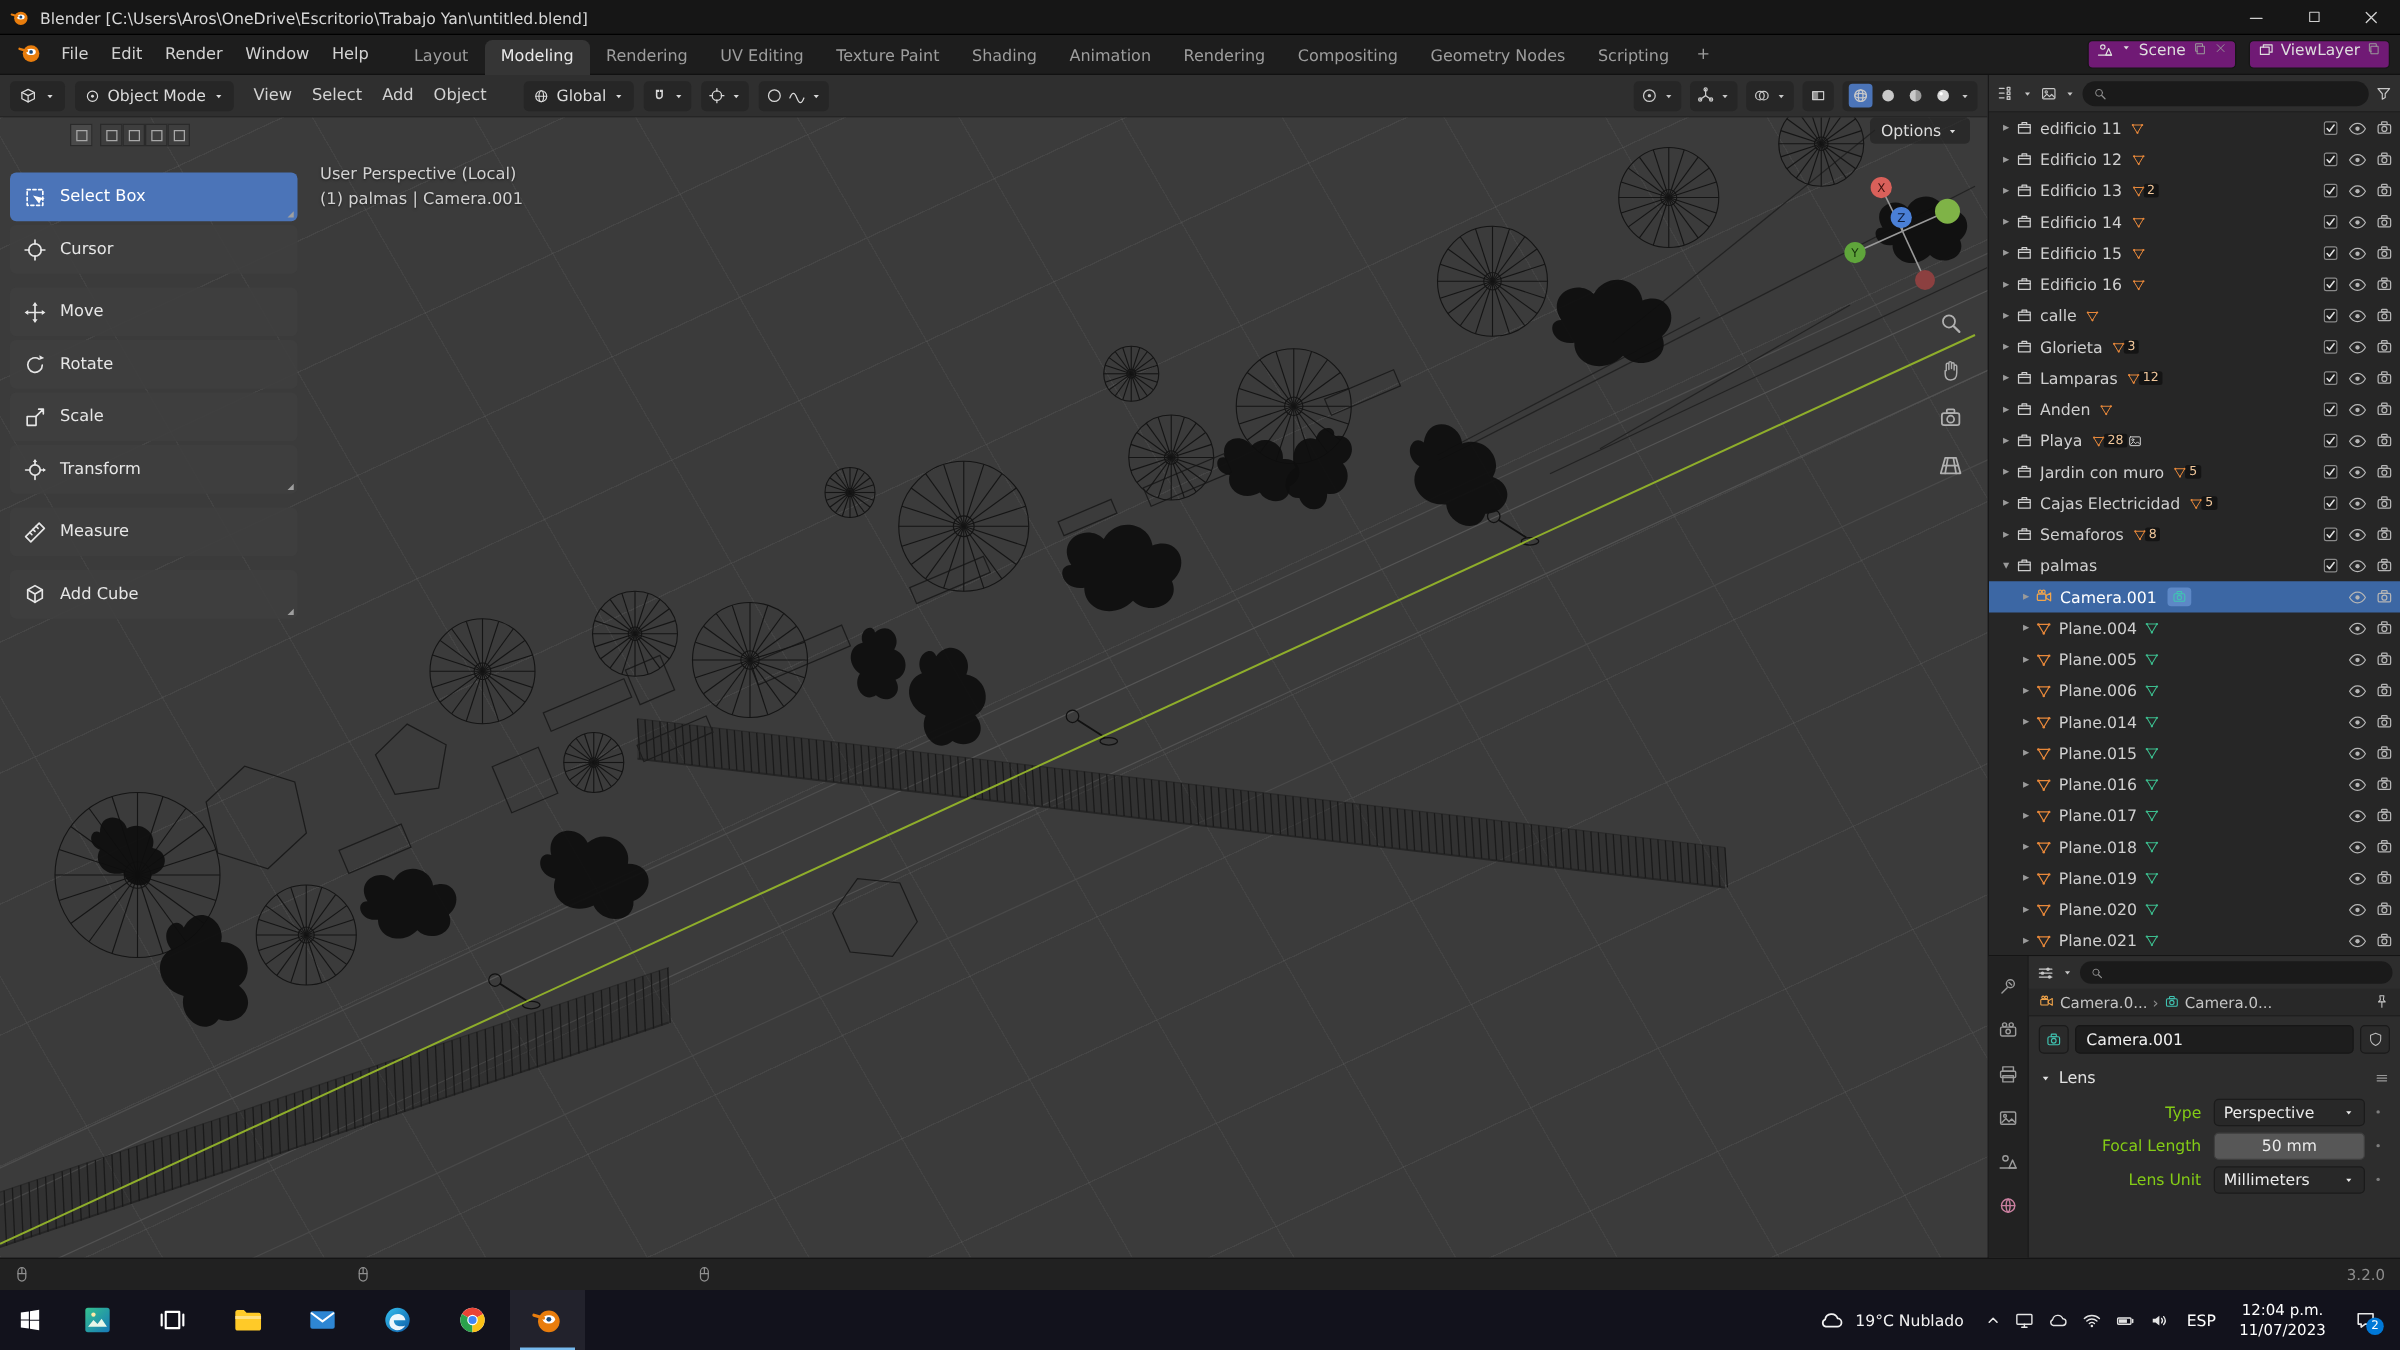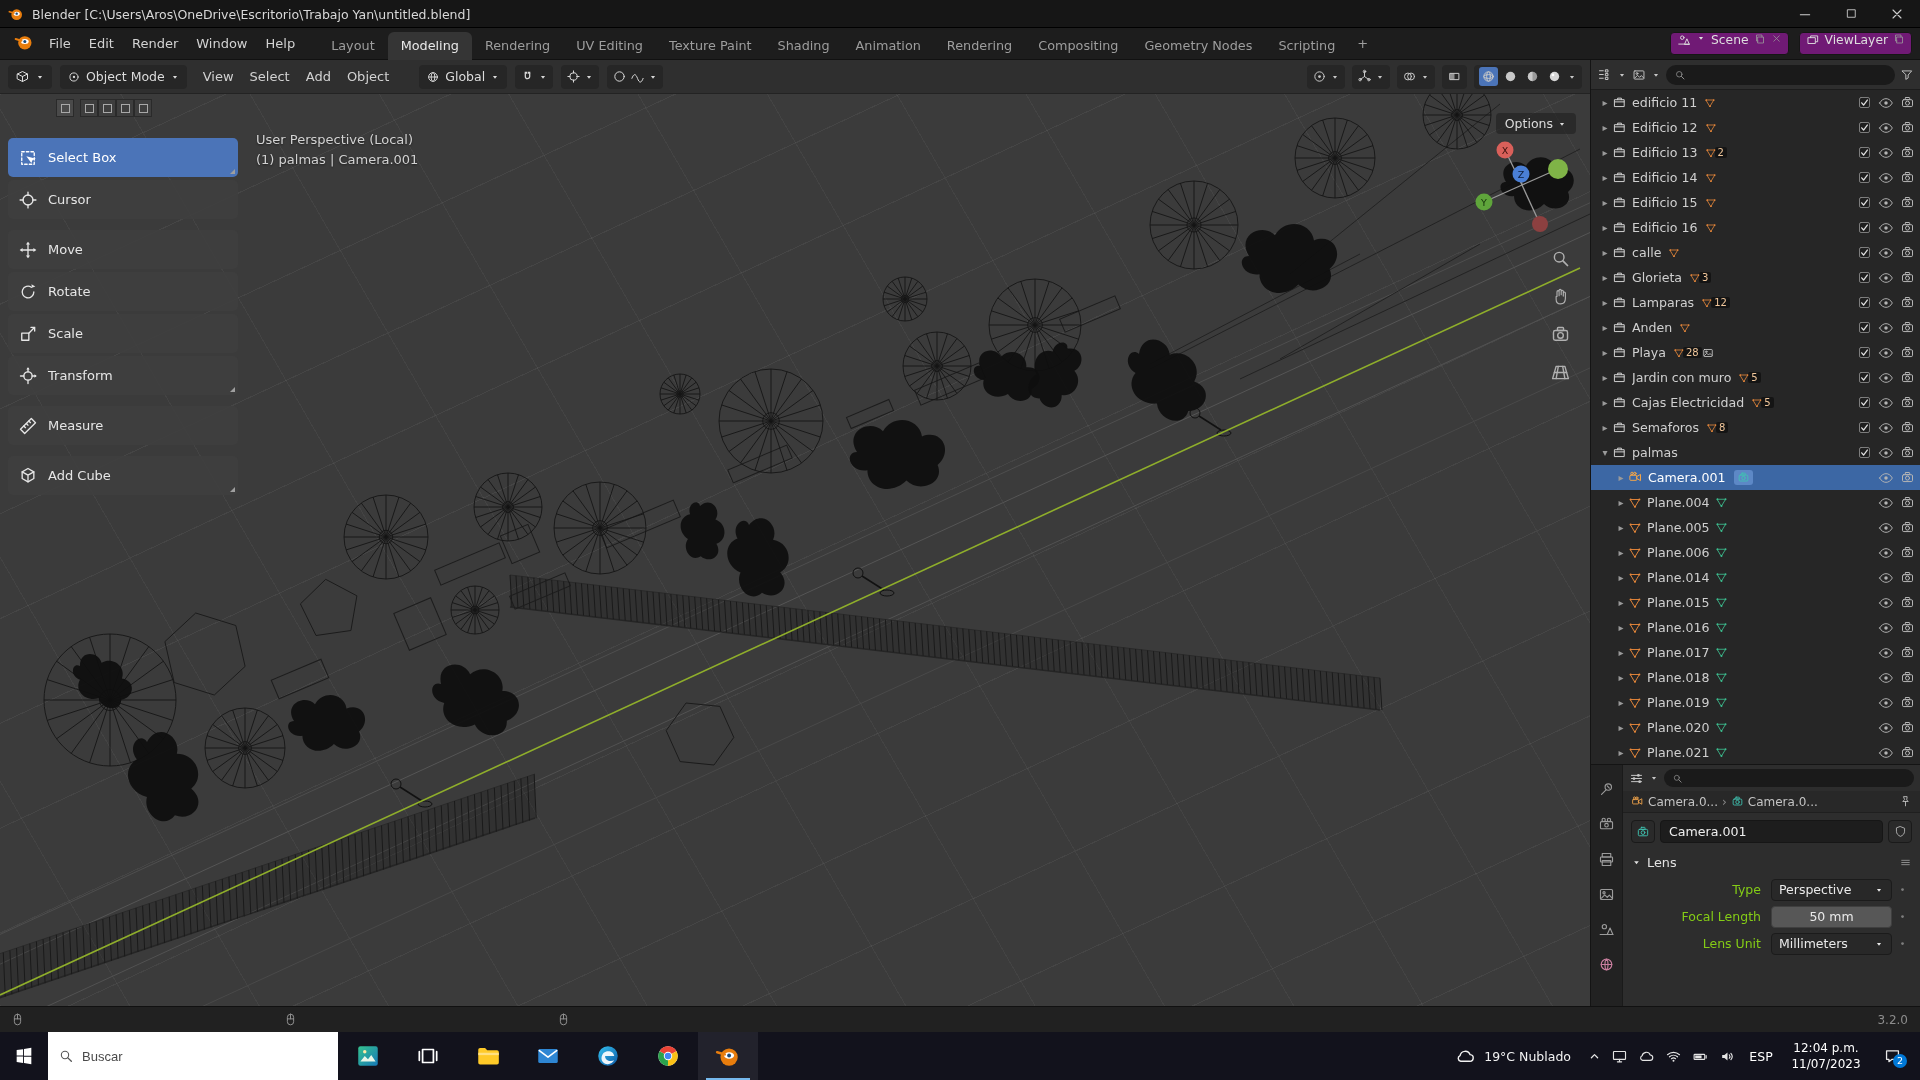--- a/index.html
+++ b/index.html
@@ -31,21 +31,21 @@
 .vph-right{margin-left:auto;display:flex;align-items:center;gap:7px;color:#c9c9c9;}
 .hgroup{display:inline-flex;align-items:center;gap:3px;background:#262626;border-radius:4px;height:24px;padding:0 5px;}
 .shade-btn{display:inline-flex;padding:2px;border-radius:3px;}
 .shade-btn.active{background:#4b74b8;}
 
 .vp-canvas{position:absolute;left:0;right:0;top:34px;bottom:0;background-color:#3b3b3b;
  background-image:repeating-linear-gradient(155deg,rgba(255,255,255,.05) 0 1px,transparent 1px 95px),
  repeating-linear-gradient(60deg,rgba(255,255,255,.045) 0 1px,transparent 1px 112px);}
 #vp-svg{position:absolute;inset:0;width:100%;height:100%;}
 .vp-text{position:absolute;left:256px;top:36px;color:#d2d2d2;font-size:13px;line-height:20px;text-shadow:0 1px 2px rgba(0,0,0,.5);}
-.vp-options{position:absolute;top:19px;right:14px;display:inline-flex;align-items:center;gap:4px;background:rgba(34,34,34,.65);border-radius:4px;padding:3px 9px;color:#dcdcdc;font-size:12.5px;}
+.vp-options{position:absolute;top:0;right:14px;display:inline-flex;align-items:center;gap:4px;background:rgba(34,34,34,.65);border-radius:4px;padding:3px 9px;color:#dcdcdc;font-size:12.5px;}
 .vp-toggles{position:absolute;left:56px;top:5px;display:flex;align-items:center;}
 .vp-toggle{width:18px;height:18px;background:#3e3e3e;border:1px solid #2a2a2a;display:flex;align-items:center;justify-content:center;}
 .vp-toggle.first{margin-right:6px;background:#4a4a4a;}
 .vp-toggle i{display:block;width:9px;height:9px;border:1px solid #a8a8a8;}
 .vp-gizmo{position:absolute;top:36px;right:13px;width:110px;height:110px;}
 .vp-side{position:absolute;right:16px;top:150px;display:flex;flex-direction:column;gap:10px;color:#c5c5c5;opacity:.85;}
 .vp-side .side-btn{width:28px;height:28px;display:flex;align-items:center;justify-content:center;}
 
 .vp-tools{position:absolute;left:8px;top:44px;width:230px;display:flex;flex-direction:column;}
 .tool{position:relative;display:flex;align-items:center;gap:10px;height:39px;margin-bottom:3px;padding:16px 10px;background:rgba(63,63,63,.88);border-radius:5px;color:#e6e6e6;font-size:13px;}
@@ -2529,29 +2529,20 @@
 </div>
 
 <div class="taskbar">
   <span class="tb-start">
       <span class="ic">
         <svg width="22" height="22" viewBox="0 0 24 24" fill="none" stroke="currentColor" stroke-width="1.6" stroke-linecap="round" stroke-linejoin="round">
           <path d="M4 5.5l7-1v7H4zM12 4.3L20 3v8.7h-8zM4 12.5h7v7l-7-1zM12 12.7h8V21l-8-1.3z" fill="#fff" stroke="none"></path>
         </svg>
       </span>
     </span>
-  <span class="tb-search">
-    <span class="ic">
-        <svg width="16" height="16" viewBox="0 0 24 24" fill="none" stroke="currentColor" stroke-width="1.6" stroke-linecap="round" stroke-linejoin="round">
-          <circle cx="10.5" cy="10.5" r="5.5"></circle>
-          <path d="M14.8 14.8L20 20" stroke-width="2"></path>
-        </svg>
-      </span>
-    <input readonly="" placeholder="Buscar" style="">
-  </span>
   <div class="tb-apps" id="tb-apps">
       <div class="tb-app">
         <span class="ic ">
           <svg width="26" height="26" viewBox="0 0 24 24" fill="none" stroke="currentColor" stroke-width="1.6" stroke-linecap="round" stroke-linejoin="round">
             <defs>
               <linearGradient id="pg" x1="0" y1="0" x2="1" y2="1">
                 <stop offset="0" stop-color="#35c28f"></stop>
                 <stop offset="1" stop-color="#1779b8"></stop>
               </linearGradient>
             </defs>

